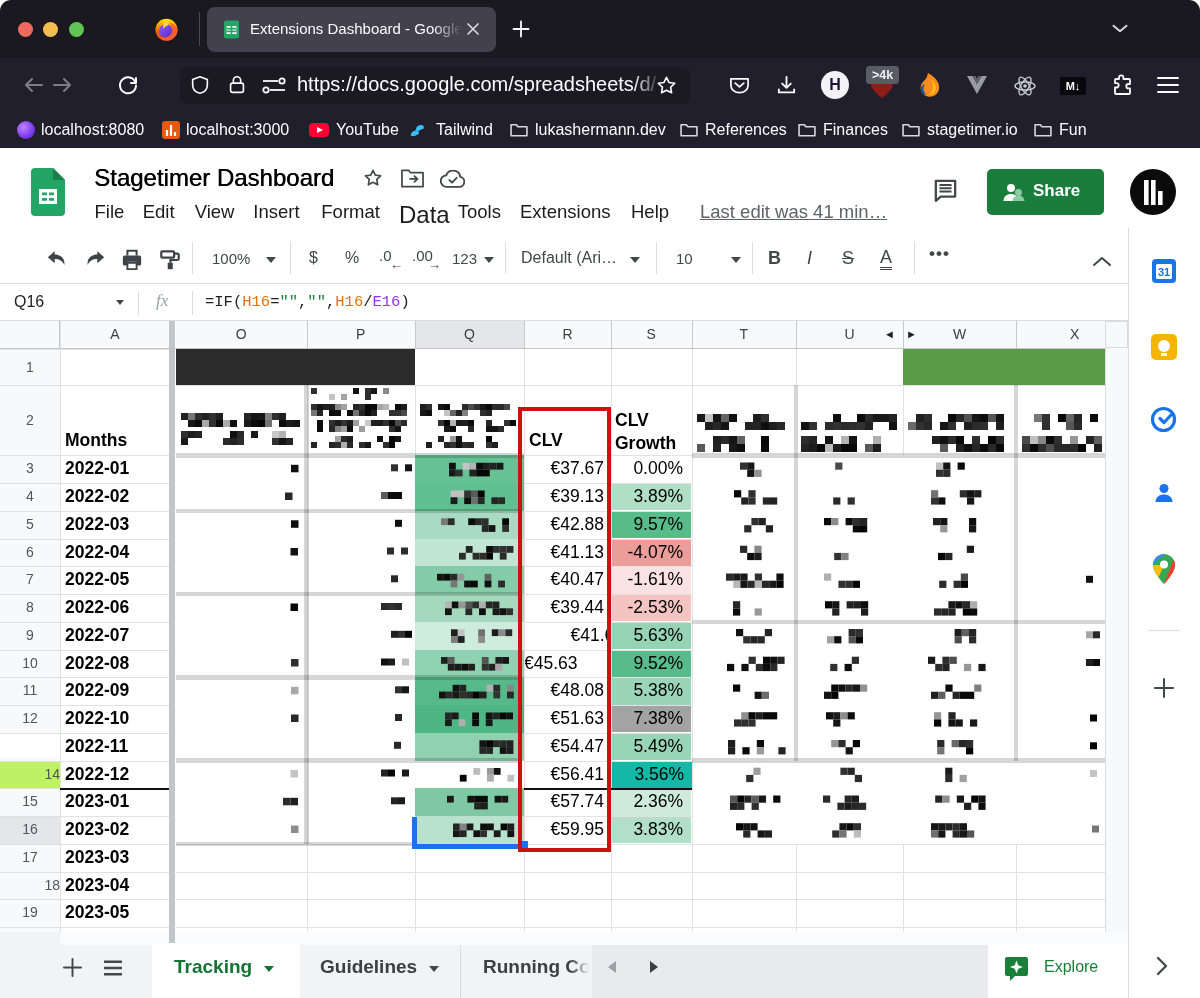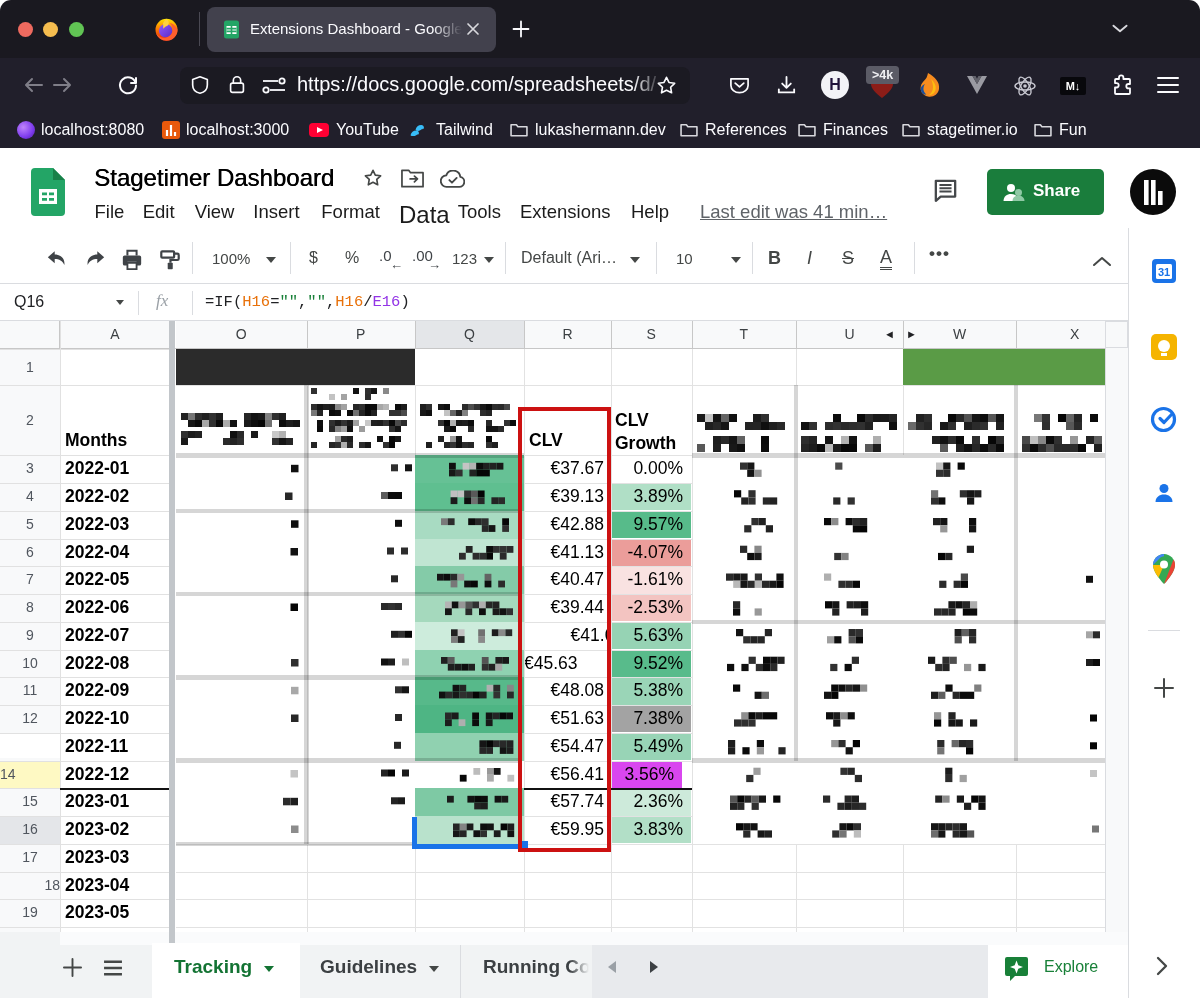--- a/index.html
+++ b/index.html
@@ -266,21 +266,21 @@
 <div style="position:absolute;left:0;top:483.1px;width:60px;height:27.8px;background:#f8f9fa;color:#50565e;font-size:14px;text-align:center;line-height:27.8px">4</div>
 <div style="position:absolute;left:0;top:510.9px;width:60px;height:27.8px;background:#f8f9fa;color:#50565e;font-size:14px;text-align:center;line-height:27.8px">5</div>
 <div style="position:absolute;left:0;top:538.6px;width:60px;height:27.8px;background:#f8f9fa;color:#50565e;font-size:14px;text-align:center;line-height:27.8px">6</div>
 <div style="position:absolute;left:0;top:566.4px;width:60px;height:27.8px;background:#f8f9fa;color:#50565e;font-size:14px;text-align:center;line-height:27.8px">7</div>
 <div style="position:absolute;left:0;top:594.1px;width:60px;height:27.8px;background:#f8f9fa;color:#50565e;font-size:14px;text-align:center;line-height:27.8px">8</div>
 <div style="position:absolute;left:0;top:621.9px;width:60px;height:27.8px;background:#f8f9fa;color:#50565e;font-size:14px;text-align:center;line-height:27.8px">9</div>
 <div style="position:absolute;left:0;top:649.6px;width:60px;height:27.8px;background:#f8f9fa;color:#50565e;font-size:14px;text-align:center;line-height:27.8px">10</div>
 <div style="position:absolute;left:0;top:677.4px;width:60px;height:27.8px;background:#f8f9fa;color:#50565e;font-size:14px;text-align:center;line-height:27.8px">11</div>
 <div style="position:absolute;left:0;top:705.1px;width:60px;height:27.8px;background:#f8f9fa;color:#50565e;font-size:14px;text-align:center;line-height:27.8px">12</div>
 <div style="position:absolute;left:0;top:758px;width:60px;height:27.8px;background:#f8f9fa;color:#50565e;font-size:14px;text-align:right;line-height:27.8px">13</div>
-<div style="position:absolute;left:0;top:760.6px;width:60px;height:27.8px;background:#fef9c3;color:#50565e;font-size:14px;text-align:left;line-height:27.8px">14</div>
+<div style="position:absolute;left:0;top:760.6px;width:60px;height:27.8px;background:#bef264;color:#50565e;font-size:14px;text-align:right;line-height:27.8px">14</div>
 <div style="position:absolute;left:0;top:788.4px;width:60px;height:27.8px;background:#f8f9fa;color:#50565e;font-size:14px;text-align:center;line-height:27.8px">15</div>
 <div style="position:absolute;left:0;top:816.1px;width:60px;height:27.8px;background:#e4e6e9;color:#50565e;font-size:14px;text-align:center;line-height:27.8px">16</div>
 <div style="position:absolute;left:0;top:843.9px;width:60px;height:27.8px;background:#f8f9fa;color:#50565e;font-size:14px;text-align:center;line-height:27.8px">17</div>
 <div style="position:absolute;left:0;top:871.6px;width:60px;height:27.8px;background:#f8f9fa;color:#50565e;font-size:14px;text-align:right;line-height:27.8px">18</div>
 <div style="position:absolute;left:0;top:899.4px;width:60px;height:27.8px;background:#f8f9fa;color:#50565e;font-size:14px;text-align:center;line-height:27.8px">19</div>
 <div style="position:absolute;left:0;top:927.1px;width:60px;height:4.9px;background:#f8f9fa"></div>
 <div class="abs" style="left:0;top:321px;width:60px;height:27.5px;background:#f8f9fa;border-right:1px solid #c7c7c7;border-bottom:1px solid #c7c7c7"></div>
 <div class="abs" style="left:0;top:348px;width:1105px;height:1px;background:#c7c7c7"></div>
 <div class="abs" style="left:0;top:320px;width:1105px;height:1px;background:#dadce0"></div>
 <div class="abs" style="left:176px;top:349px;width:239px;height:36px;background:#2b2b2b"></div>
@@ -322,21 +322,21 @@
 <div style="position:absolute;left:612px;top:484.1px;width:79.0px;height:26.25px;line-height:25.75px;font-size:17.5px;color:#000;text-align:right;padding-right:8px;box-sizing:border-box;background:#b0dfc6">3.89%</div>
 <div style="position:absolute;left:612px;top:511.9px;width:79.0px;height:26.25px;line-height:25.75px;font-size:17.5px;color:#000;text-align:right;padding-right:8px;box-sizing:border-box;background:#57bb8a">9.57%</div>
 <div style="position:absolute;left:612px;top:539.6px;width:79.0px;height:26.25px;line-height:25.75px;font-size:17.5px;color:#000;text-align:right;padding-right:8px;box-sizing:border-box;background:#eb9d9a">-4.07%</div>
 <div style="position:absolute;left:612px;top:567.4px;width:79.0px;height:26.25px;line-height:25.75px;font-size:17.5px;color:#000;text-align:right;padding-right:8px;box-sizing:border-box;background:#f9e2e1">-1.61%</div>
 <div style="position:absolute;left:612px;top:595.1px;width:79.0px;height:26.25px;line-height:25.75px;font-size:17.5px;color:#000;text-align:right;padding-right:8px;box-sizing:border-box;background:#f3c4c1">-2.53%</div>
 <div style="position:absolute;left:612px;top:622.9px;width:79.0px;height:26.25px;line-height:25.75px;font-size:17.5px;color:#000;text-align:right;padding-right:8px;box-sizing:border-box;background:#96d3b4">5.63%</div>
 <div style="position:absolute;left:612px;top:650.6px;width:79.0px;height:26.25px;line-height:25.75px;font-size:17.5px;color:#000;text-align:right;padding-right:8px;box-sizing:border-box;background:#58bb8b">9.52%</div>
 <div style="position:absolute;left:612px;top:678.4px;width:79.0px;height:26.25px;line-height:25.75px;font-size:17.5px;color:#000;text-align:right;padding-right:8px;box-sizing:border-box;background:#9ad5b7">5.38%</div>
 <div style="position:absolute;left:612px;top:706.1px;width:79.0px;height:26.25px;line-height:25.75px;font-size:17.5px;color:#000;text-align:right;padding-right:8px;box-sizing:border-box;background:#a3a3a3">7.38%</div>
 <div style="position:absolute;left:612px;top:733.9px;width:79.0px;height:26.25px;line-height:25.75px;font-size:17.5px;color:#000;text-align:right;padding-right:8px;box-sizing:border-box;background:#98d4b6">5.49%</div>
-<div style="position:absolute;left:612px;top:761.6px;width:70px;height:26.25px;line-height:25.75px;font-size:17.5px;color:#000;text-align:right;padding-right:8px;box-sizing:border-box;background:#d946ef">3.56%</div>
+<div style="position:absolute;left:612px;top:761.6px;width:80px;height:26.25px;line-height:25.75px;font-size:17.5px;color:#000;text-align:right;padding-right:8px;box-sizing:border-box;background:#14b8a6">3.56%</div>
 <div style="position:absolute;left:612px;top:789.4px;width:79.0px;height:26.25px;line-height:25.75px;font-size:17.5px;color:#000;text-align:right;padding-right:8px;box-sizing:border-box;background:#cdeada">2.36%</div>
 <div style="position:absolute;left:612px;top:817.1px;width:79.0px;height:26.25px;line-height:25.75px;font-size:17.5px;color:#000;text-align:right;padding-right:8px;box-sizing:border-box;background:#b2dfc7">3.83%</div>
 <div style="position:absolute;left:615px;top:409px;font-size:17.5px;font-weight:bold;color:#000;line-height:23px">CLV<br>Growth</div>
 <div style="position:absolute;left:415px;top:455.4px;width:109.0px;height:27.75px;background:#66c195"></div>
 <div style="position:absolute;left:415px;top:483.1px;width:109.0px;height:27.75px;background:#5fbf90"></div>
 <div style="position:absolute;left:415px;top:510.9px;width:109.0px;height:27.75px;background:#a8dbc2"></div>
 <div style="position:absolute;left:415px;top:538.6px;width:109.0px;height:27.75px;background:#c0e5d2"></div>
 <div style="position:absolute;left:415px;top:566.4px;width:109.0px;height:27.75px;background:#84cba8"></div>
 <div style="position:absolute;left:415px;top:594.1px;width:109.0px;height:27.75px;background:#a5d9bd"></div>
 <div style="position:absolute;left:415px;top:621.9px;width:109.0px;height:27.75px;background:#cdecdc"></div>

